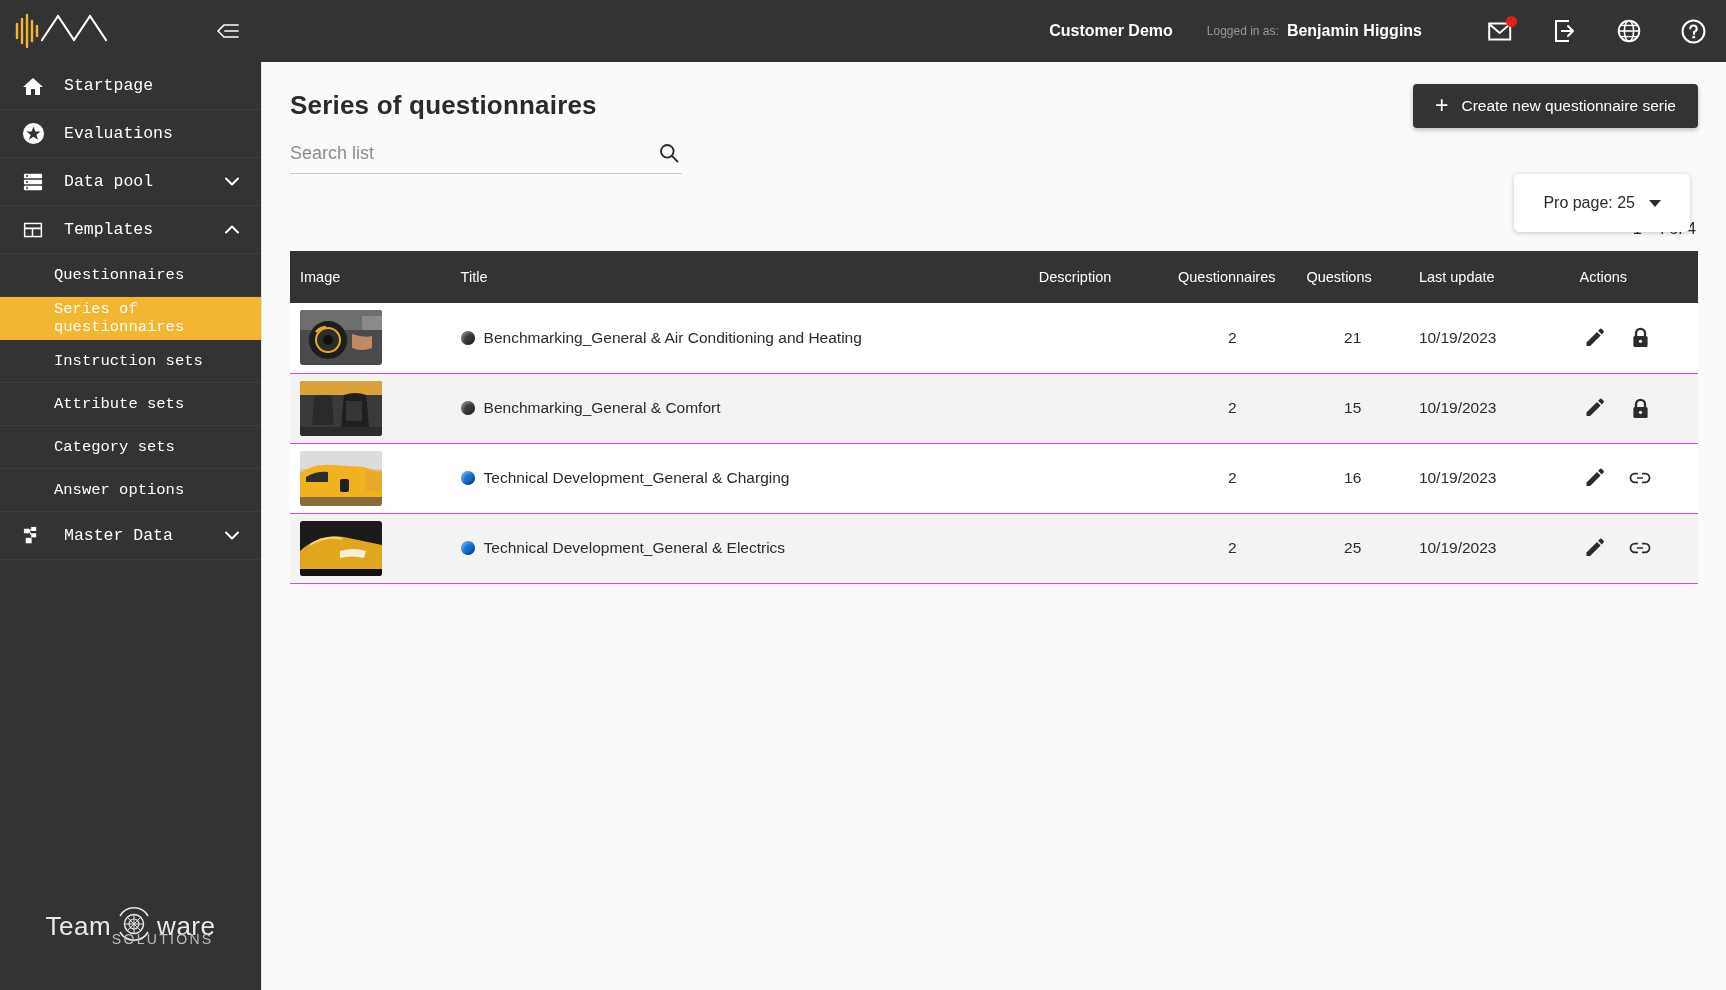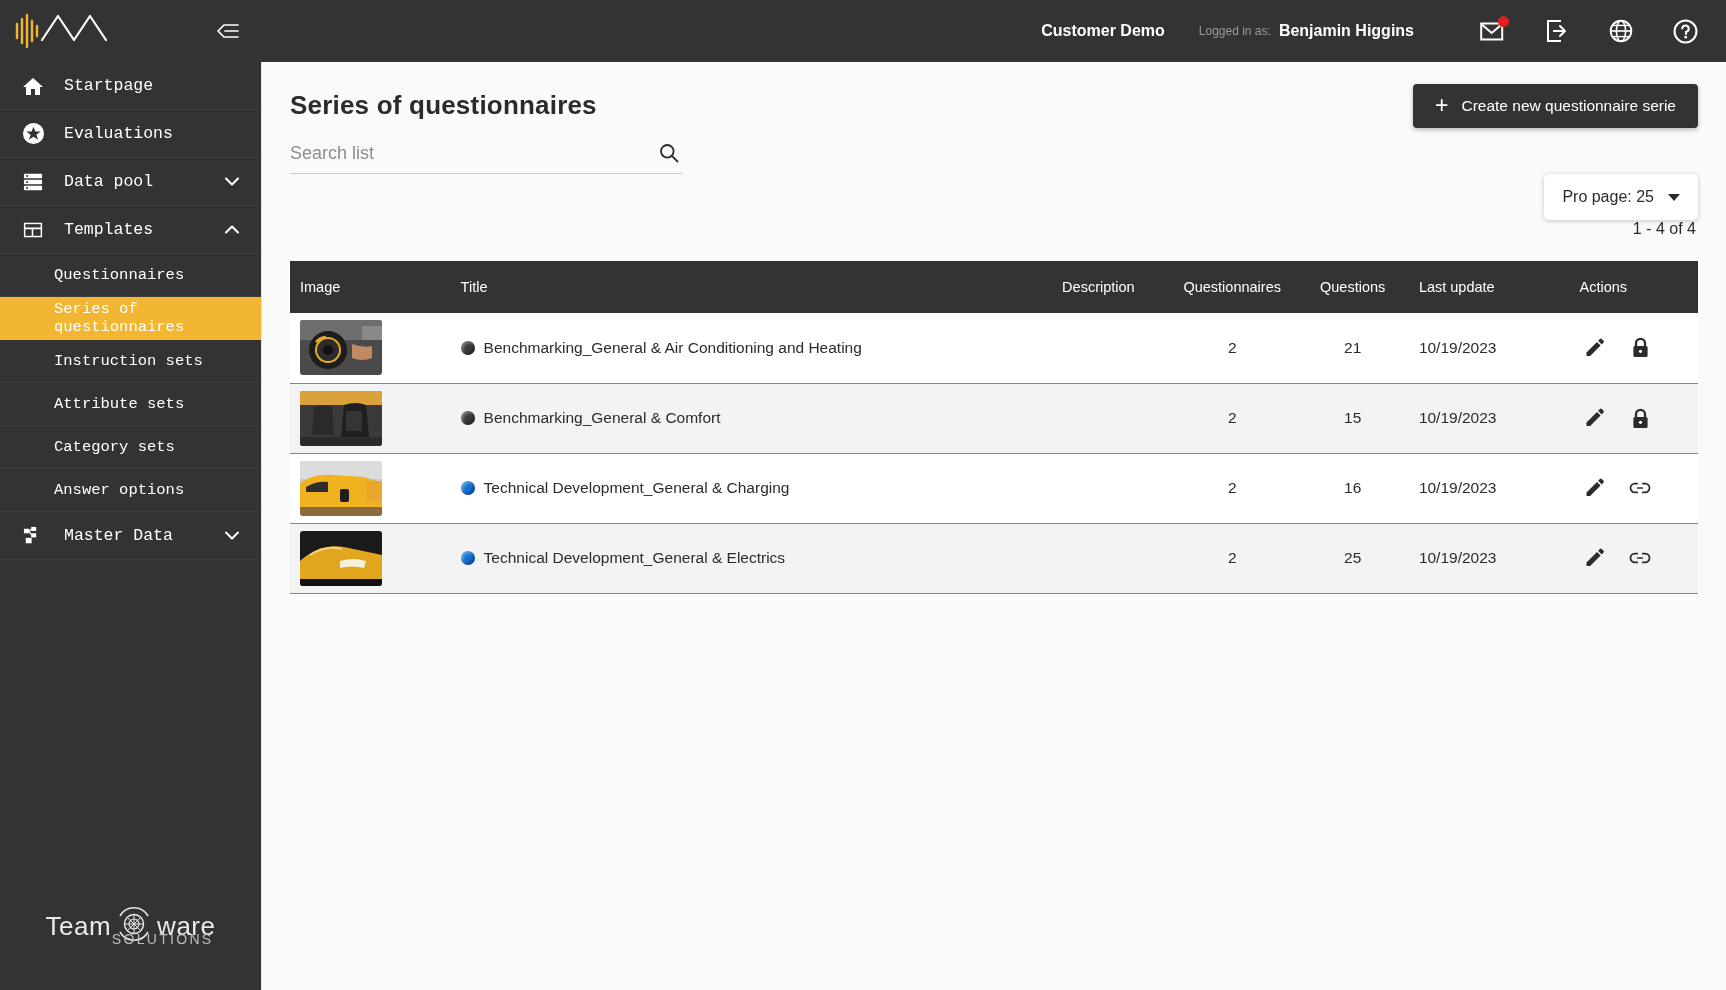--- a/index.html
+++ b/index.html
@@ -52,21 +52,21 @@
     display: flex; align-items: center; justify-content: center;
   }
   .tw-logo { display:flex; align-items:center; gap:0px; color:#e8e8e8; }
   .tw-word { font-size: 26px; letter-spacing: .5px; color:#e9e9e9; font-family:"Liberation Sans", sans-serif; }
   .tw-sub { font-size: 14px; letter-spacing: 2.3px; color: #bdbdbd; position:absolute; right:2px; bottom:1px; }
 
   
   .main { flex: 1; display: flex; flex-direction: column; background:#ffffff; min-width:0; }
   .topbar {
     height: 62px; background:#333333; display:flex; align-items:center;
-    justify-content:flex-end; padding-right: 24px; gap: 0;
+    justify-content:flex-end; padding-right: 16px; gap: 0;
   }
   .customer { color:#ffffff; font-size:16px; font-weight:bold; margin-right:34px; }
   .logged-label { color:#9a9a9a; font-size:12px; margin-right:8px; }
   .logged-user { color:#ffffff; font-size:16px; font-weight:bold; margin-right:32px; }
   .hdr-icon { width:34px; height:34px; display:flex; align-items:center; justify-content:center; cursor:pointer; margin-left:30px; position:relative; }
   .badge-dot { position:absolute; top:2px; right:1px; width:11px; height:11px; border-radius:50%; background:#e51d1d; }
 
   
   .content {
     flex:1; background:#fafafa;
@@ -91,37 +91,37 @@
   }
   .search-input {
     border:none; outline:none; background:transparent;
     font-size:18px; color:#555; width: 340px;
     font-family:"Liberation Sans", sans-serif;
   }
   .search-input::placeholder { color:#8d8d8d; }
   .search-ico { position:absolute; right:2px; top:-1px; cursor:pointer; }
 
   .pro-page {
-    position:absolute; right:28px; top:112px;
+    position:absolute; right:36px; top:112px;
     background:#ffffff; border-radius:5px;
     box-shadow: 0 1px 5px rgba(0,0,0,.22);
-    height:46px; display:flex; align-items:center; gap:14px;
-    padding: 0 18px; font-size:16px; color:#2b2b2b; cursor:pointer;
+    height:58px; display:flex; align-items:center; gap:14px;
+    padding: 0 29px; font-size:16px; color:#2b2b2b; cursor:pointer;
   }
   .caret { width:0;height:0;border-left:6px solid transparent;border-right:6px solid transparent;border-top:7px solid #2b2b2b; }
 
   .count-row { margin-top: 46px; text-align:right; font-size:16px; color:#2b2b2b; padding-right:2px;}
 
-  table.grid { width:100%; border-collapse:collapse; margin-top:23px; background:#14b8a6; }
+  table.grid { width:100%; border-collapse:collapse; margin-top:13px; background:#14b8a6; }
   table.grid thead th {
     background:#333333; color:#ffffff; font-weight:normal;
     font-size:14.5px; text-align:left; height:52px; padding: 0 10px;
     vertical-align: middle;
   }
-  table.grid thead th.c { text-align:center; }
+  table.grid thead th.c { text-align:left; }
   table.grid tbody tr { border-bottom:1px solid #d946ef; background:#ffffff; }
   table.grid tbody tr.alt { background:#f3f3f3; }
   table.grid tbody td { height:70px; padding: 0 10px; font-size:15.5px; color:#2b2b2b; vertical-align: middle; }
   td.c { text-align:center; }
 
   .thumb { width:82px; height:55px; border-radius:3px; overflow:hidden; display:block; }
   .title-cell { display:flex; align-items:center; gap:9px; }
   .dot { width:14px; height:14px; border-radius:50%; display:inline-block; flex:none;
          box-shadow: inset -2px -2px 3px rgba(0,0,0,.35), inset 2px 2px 3px rgba(255,255,255,.35); }
   .actions-cell { display:flex; align-items:center; justify-content:flex-start; gap:24px; padding-left:4px; }

